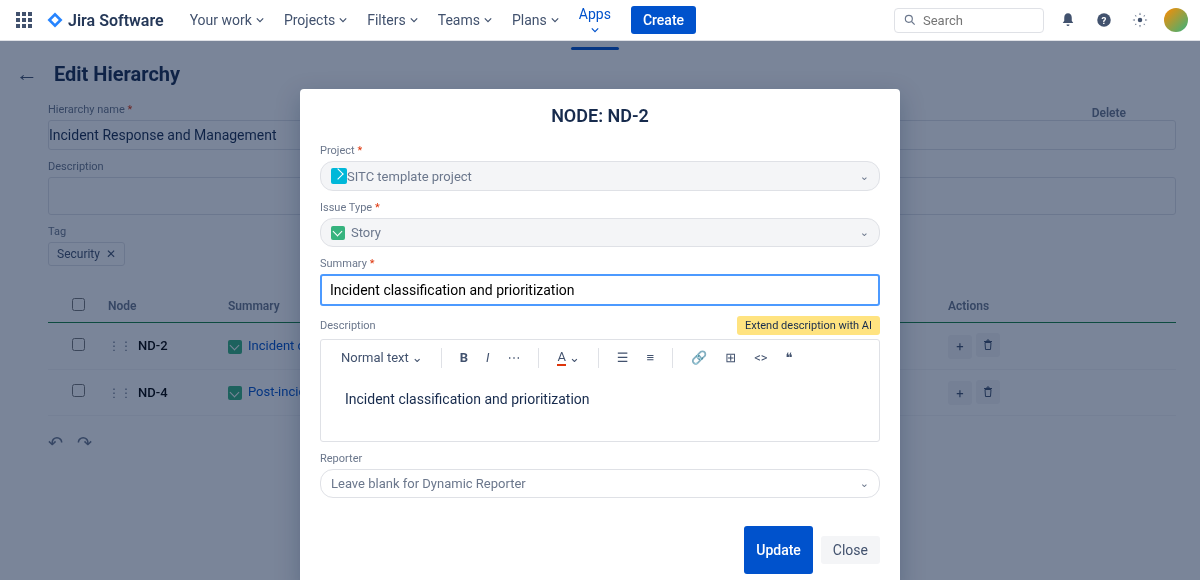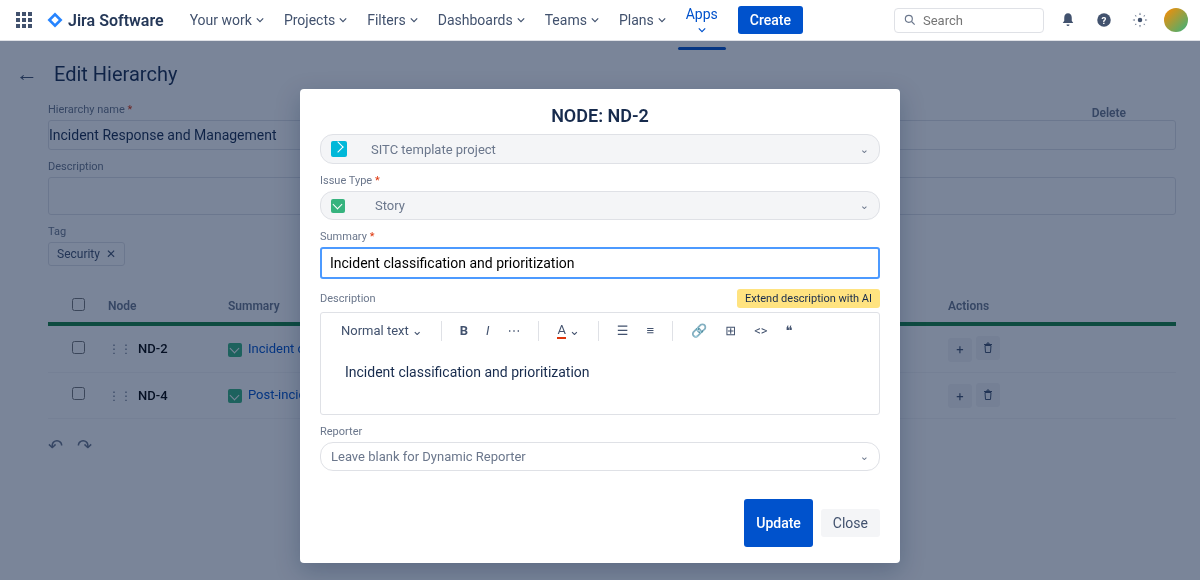--- a/index.html
+++ b/index.html
@@ -21,48 +21,48 @@
   .spacer { flex: 1; }
   .search { display: flex; align-items: center; border: 1px solid #dfe1e6; border-radius: 4px; padding: 4px 8px; width: 150px; }
   .search input { border: none; outline: none; font-size: 13px; width: 100px; margin-left: 6px; }
   .nav-icon { width: 24px; height: 24px; display: flex; align-items: center; justify-content: center; cursor: pointer; margin-left: 8px; color:#42526e;}
   .avatar { width: 24px; height: 24px; border-radius: 50%; background: linear-gradient(135deg,#ff8b00,#36b37e); margin-left:8px;}
 
   
   .page { padding: 12px 24px 12px 16px; background:#fff; }
   .page-head { display:flex; align-items:center; gap:16px; padding: 8px 0 16px;}
   .back-arrow { font-size: 22px; color:#42526e; cursor:pointer;}
-  .page-title { font-size: 20px; font-weight: 400; color:#172b4d;}
+  .page-title { font-size: 20px; font-weight: 700; color:#172b4d;}
   .form-section { margin-left: 32px; }
   .field-label { font-size:11px; color:#6b778c; margin-bottom:4px;}
   .req { color:#de350b; }
   .text-input { width: 100%; border:1px solid #dfe1e6; border-radius:3px; padding:6px 0; font-size:14px; color:#172b4d; }
   .big-textarea { width:100%; height:38px; border:1px solid #dfe1e6; border-radius:3px; margin-bottom:10px;}
   .tag-chip { display:inline-flex; align-items:center; border:1px solid #dfe1e6; padding:4px 8px; font-size:12px; color:#42526e; gap:6px; border-radius:3px;justify-content:flex-end;}
   .table-area { margin-top:24px; margin-left:32px;}
-  .table-head { display:flex; align-items:center; padding:8px 0; font-size:12px; color:#6b778c; border-bottom:4px solid #15803d; font-weight:600;}
+  .table-head { display:flex; align-items:center; padding:8px 0; font-size:12px; color:#6b778c; border-bottom:1px solid #15803d; font-weight:600;}
   .col-check{width:60px; text-align:center;} .col-node{width:120px;} .col-summary{width:620px;} .col-lation{width:100px;} .col-actions{flex:1;}
   .table-row { display:flex; align-items:center; padding:10px 0; border-bottom:1px solid #f4f5f7; font-size:13px;}
   .table-row .node-link{color:#000000; font-weight:500;}
   .handle-dots{color:#6b778c; margin-right:6px; font-size:12px;}
   .story-ico{display:inline-block; width:14px; height:14px; background:#36b37e; border-radius:2px; margin-right:6px; vertical-align:middle; position:relative;}
   .story-ico::after{content:""; position:absolute; width:6px; height:6px; border:1.5px solid #fff; border-top:none; border-right:none; transform:rotate(-45deg); left:3px; top:2.5px;}
   .summary-link{color:#0052cc;}
   .ed-badge{background:#36b37e; color:#fff; font-size:10px; padding:2px 4px; border-radius:2px; font-weight:600;}
   .act-btn{width:24px;height:24px; background:#f4f5f7; border-radius:3px; display:inline-flex; align-items:center;justify-content:center; margin-right:4px; cursor:pointer; color:#42526e;}
   .undo-redo{margin-left:32px; margin-top:16px; display:flex; gap:14px; color:#6b778c; font-size:18px;}
   .hdr-cell-right{position:absolute; font-size:12px; color:#6b778c; font-weight:600;}
 
   
   .overlay { position: absolute; inset: 41px 0 0 0; background: rgba(9,30,66,0.54); display:flex; align-items:flex-start; justify-content:center;}
   .modal { background:#fff; width:600px; margin-top:48px; border-radius:4px; box-shadow:0 8px 24px rgba(9,30,66,0.25); display:flex; flex-direction:column;}
   .modal-body { padding: 16px 20px 2px;}
   .modal-title { font-size:18px; font-weight:600; text-align:center; padding-bottom:8px;}
   .m-label { font-size:11px; color:#6b778c; margin-top:10px; margin-bottom:4px; }
-  .m-select { width:100%; border:1px solid #dfe1e6; background:#f4f5f7; border-radius:13px; padding:6px 10px; display:flex; align-items:center; gap:24px; font-size:13px; cursor:pointer; position:relative;}
+  .m-select { width:100%; border:1px solid #dfe1e6; background:#f4f5f7; border-radius:13px; padding:6px 10px; display:flex; align-items:center; gap:0; font-size:13px; cursor:pointer; position:relative;}
   .m-select .chev-down{position:absolute; right:10px; color:#6b778c; font-size:11px;}
   .m-select.white{background:#fff;}
   .m-input { width:100%; border:2px solid #4c9aff; border-radius:3px; padding:6px 8px; font-size:14px; outline:none;}
   .ai-badge { background:#ffe380; color:#172b4d; font-size:11px; padding:3px 8px; border-radius:3px; cursor:pointer;}
   .desc-row { display:flex; align-items:center; justify-content:space-between; margin-top:10px;}
   .editor { border:1px solid #dfe1e6; border-radius:3px; margin-top:4px;}
   .toolbar { display:flex; align-items:center; padding:6px 14px; gap:6px; border-bottom:none;}
   .tbtn { padding:3px 6px; font-size:13px; color:#42526e; cursor:pointer; border-radius:3px; display:flex; align-items:center; gap:3px;}
   .tbtnsep { width:1px; height:20px; background:#dfe1e6; margin:0 6px;}
   .editor-content { padding: 16px 24px 34px; font-size:14px; color:#172b4d;}
@@ -112,26 +112,20 @@
         <path d="M1 3 L5 7 L9 3" stroke="#42526e" fill="none" stroke-width="1.5"></path>
       </svg>
     </div>
   <div class="navitem">
       <span>Filters</span>
       <svg class="chev" viewBox="0 0 10 10">
         <path d="M1 3 L5 7 L9 3" stroke="#42526e" fill="none" stroke-width="1.5"></path>
       </svg>
     </div>
   <div class="navitem">
-      <span>Dashboards</span>
-      <svg class="chev" viewBox="0 0 10 10">
-        <path d="M1 3 L5 7 L9 3" stroke="#42526e" fill="none" stroke-width="1.5"></path>
-      </svg>
-    </div>
-  <div class="navitem">
       <span>Teams</span>
       <svg class="chev" viewBox="0 0 10 10">
         <path d="M1 3 L5 7 L9 3" stroke="#42526e" fill="none" stroke-width="1.5"></path>
       </svg>
     </div>
   <div class="navitem">
       <span>Plans</span>
       <svg class="chev" viewBox="0 0 10 10">
         <path d="M1 3 L5 7 L9 3" stroke="#42526e" fill="none" stroke-width="1.5"></path>
       </svg>
@@ -226,20 +220,21 @@
     <span>↶</span>
     <span>↷</span>
   </div>
 </div>
 
 <div class="overlay">
   <div class="modal">
     <div class="modal-body">
       <div class="modal-title">NODE: ND-2</div>
 
+      <div class="m-label"><span>Project</span> <span class="req">*</span></div>
       <div class="m-select">
         <span class="proj-ico"></span>
         <span class="val">SITC template project</span>
         <span class="chev-down">⌄</span>
       </div>
 
       <div class="m-label"><span>Issue Type</span> <span class="req">*</span></div>
       <div class="m-select">
         <span class="story-ico"></span>
         <span class="val">Story</span>

